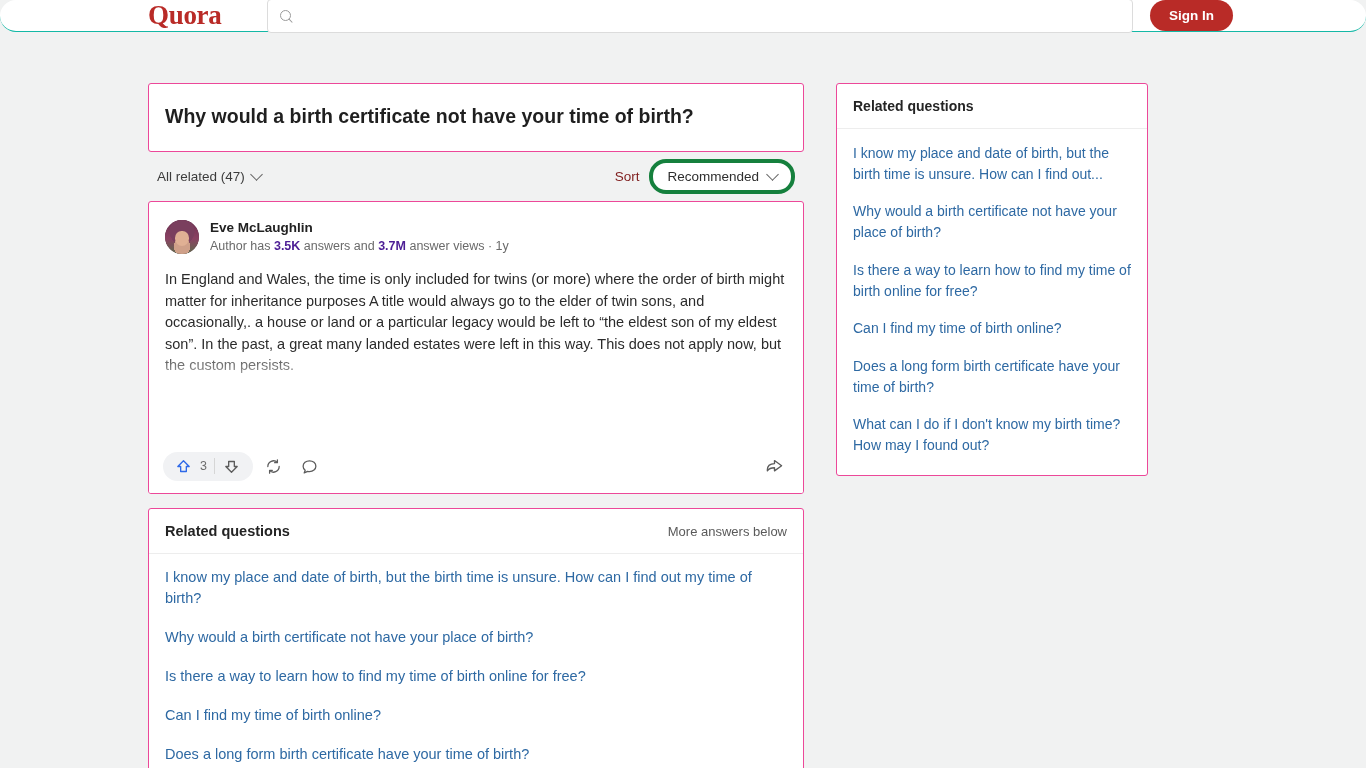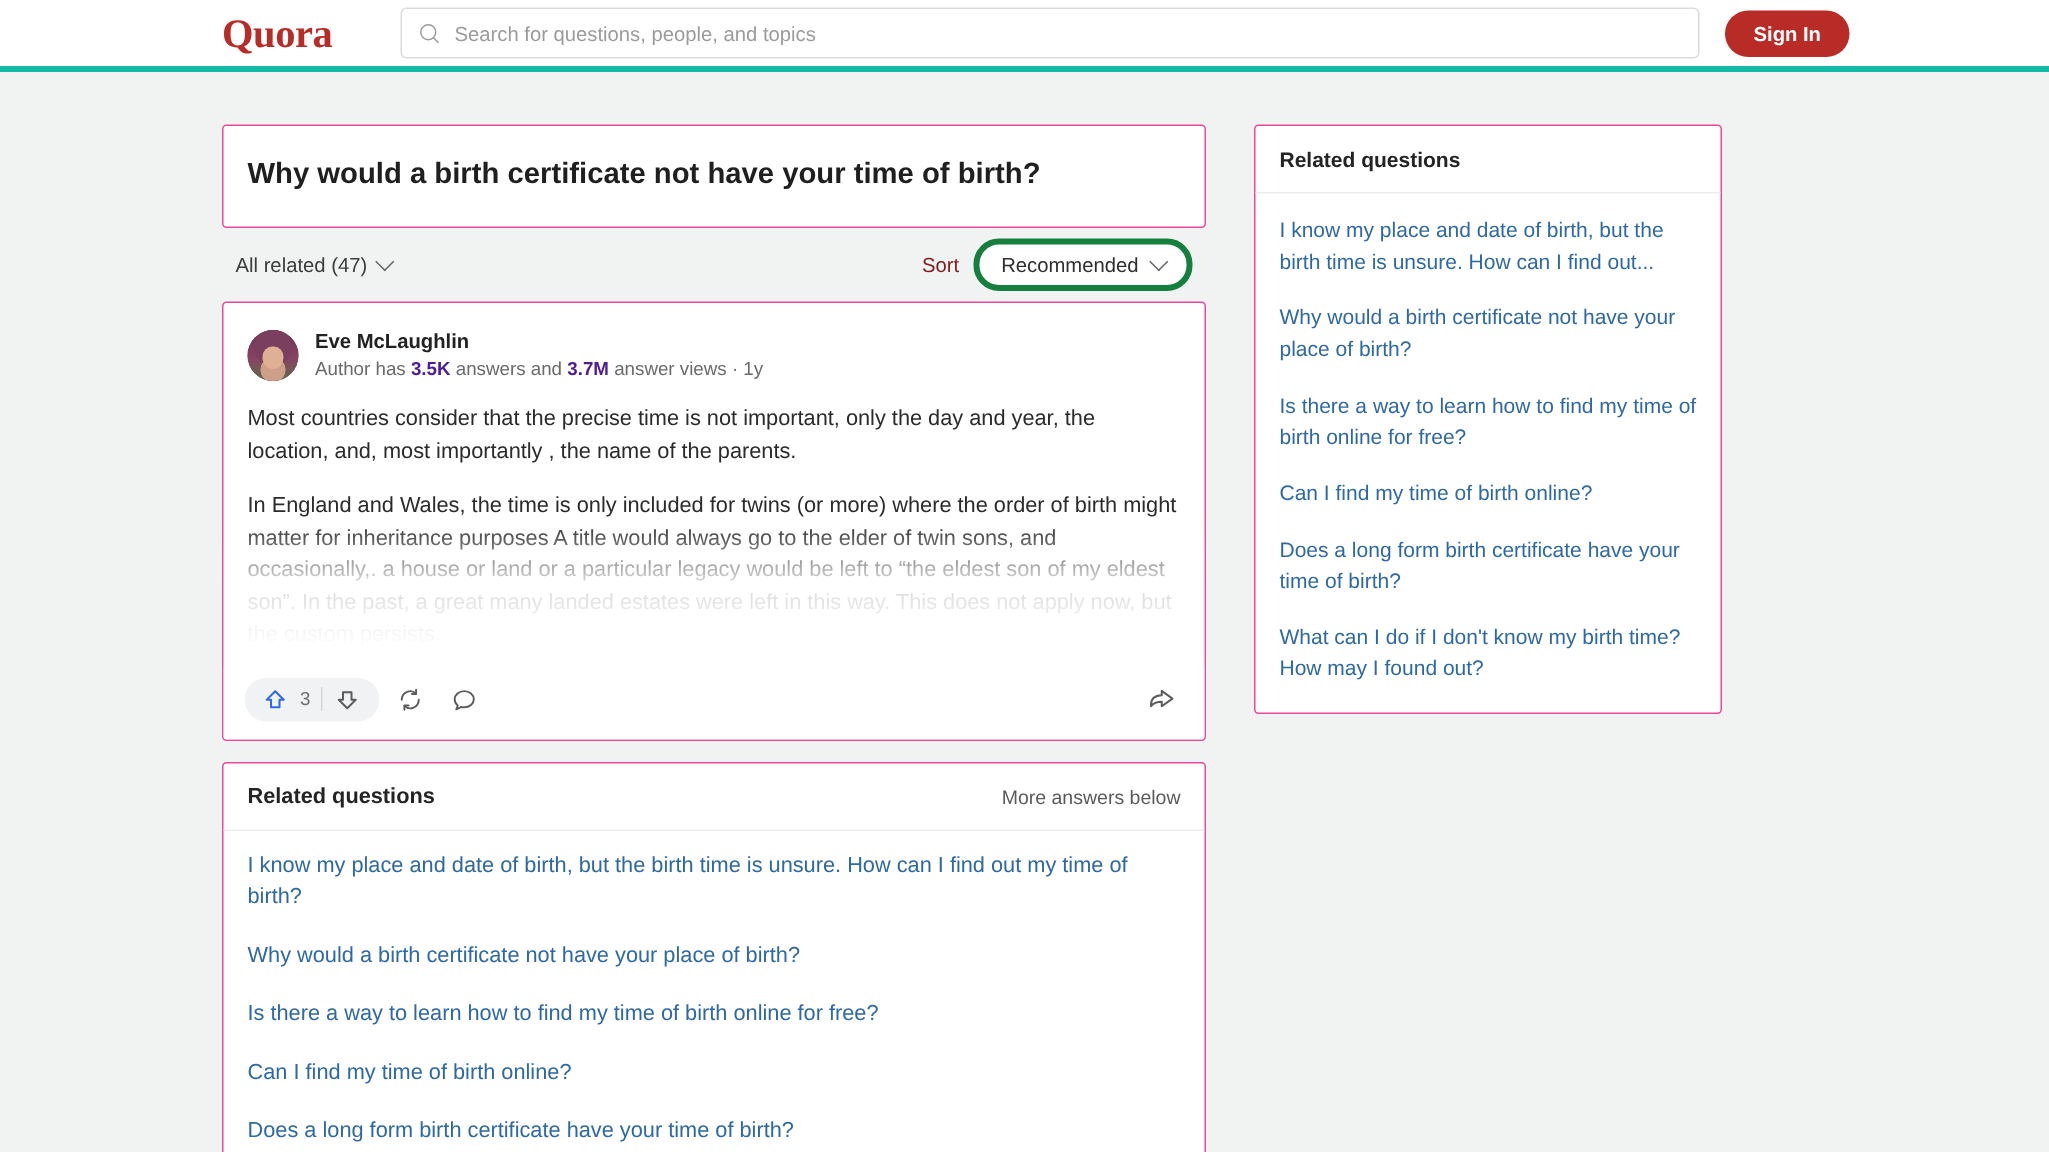--- a/index.html
+++ b/index.html
@@ -8,26 +8,27 @@
     width: 1366px;
     height: 768px;
     background: #f1f2f2;
     font-family: "Liberation Sans", sans-serif;
     overflow: hidden;
     position: relative;
   }
 
   
   #header {
-    height: 48px;
+    height: 32px;
     background: #ffffff;
-    border-bottom: 4px solid #14b8a6;
-    display: flex;
-    align-items: center;
-    position: relative;
+    border-bottom: 1px solid #14b8a6;
+    display: flex;
+    align-items: center;
+    position: relative;
+    border-radius: 21px;
   }
   #logo {
     position: absolute;
     left: 148px;
     font-family: "Liberation Serif", serif;
     font-size: 27px;
     font-weight: bold;
     color: #b92b27;
     letter-spacing: -0.3px;
   }
@@ -330,21 +331,20 @@
   .side-q:last-child { margin-bottom: 9px; }
 </style>
 </head>
 <body>
 
 <div id="header">
   <div id="logo">Quora</div>
 
   <div id="search-wrap">
     <span class="mag"></span>
-    <input id="search-input" type="text" placeholder="Search for questions, people, and topics" style="">
   </div>
 
   <button id="signin">Sign In</button>
 </div>
 
 <div id="page">
 
   <div id="main-col">
 
     <div class="card" id="question-card">
@@ -372,21 +372,20 @@
           <div id="avatar">
             <div class="hair"></div>
             <div class="face"></div>
           </div>
           <div id="author-meta">
             <span id="author-name">Eve McLaughlin</span>
             <span id="author-credential"><span>Author has </span><b>3.5K</b><span> answers and </span><b>3.7M</b><span> answer views · </span><span>1y</span></span>
           </div>
         </div>
 
-        <p class="ans-p">Most countries consider that the precise time is not important, only the day and year, the location, and, most importantly , the name of the parents.</p>
         <p class="ans-p">In England and Wales, the time is only included for twins (or more) where the order of birth might matter for inheritance purposes A title would always go to the elder of twin sons, and occasionally,. a house or land or a particular legacy would be left to “the eldest son of my eldest son”. In the past, a great many landed estates were left in this way. This does not apply now, but the custom persists.</p>
 
         <div id="fade"></div>
       </div>
 
       <div id="action-bar">
         <div id="actions-left">
           <div class="vote-pill">
             <div class="up">
               <svg width="17" height="17" viewBox="0 0 24 24">

